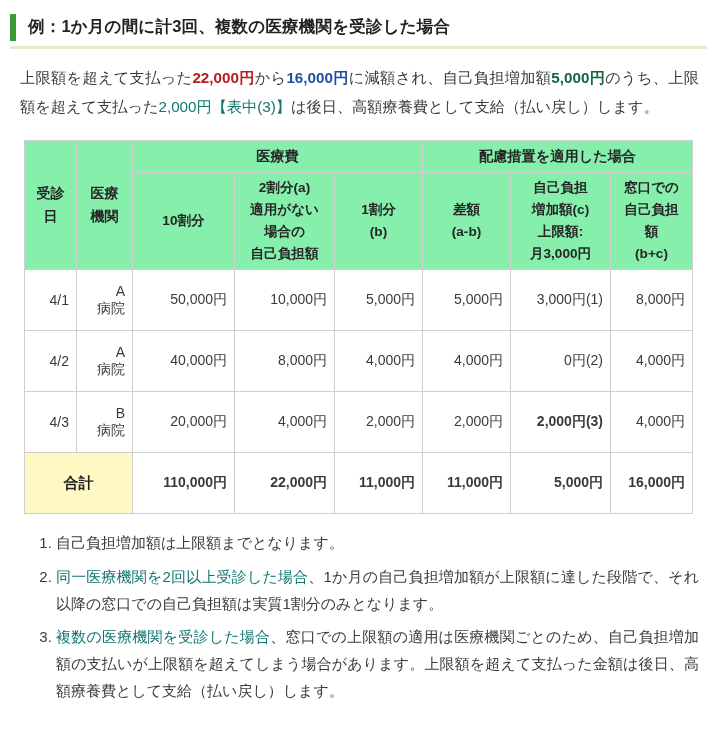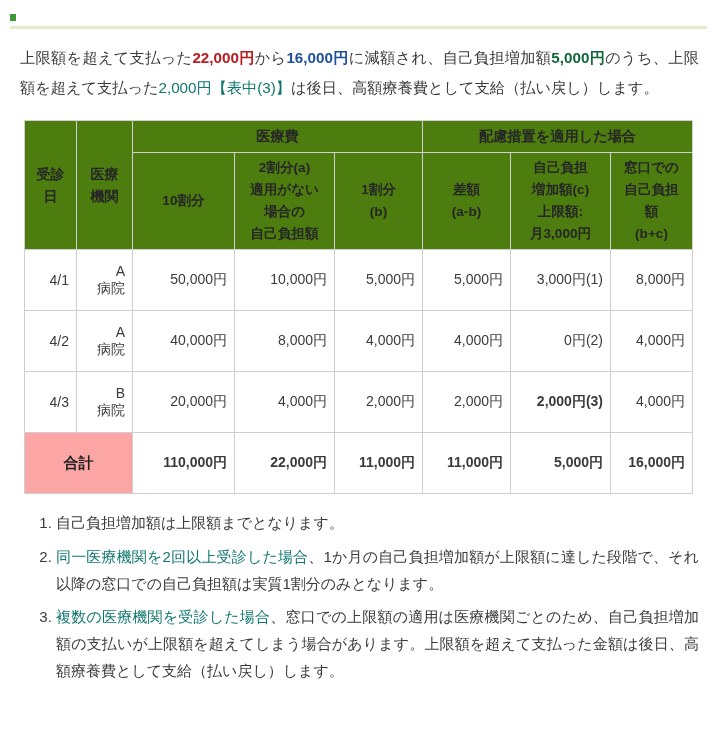--- a/index.html
+++ b/index.html
@@ -65,21 +65,21 @@
     font-size: 13.6px;
     color: #333333;
   }
   table.fee th,
   table.fee td {
     border: 1px solid #cfcfcf;
     padding: 4px 7px;
     vertical-align: middle;
   }
   table.fee thead th {
-    background: #4d7c0f;
+    background: #86efac;
     font-weight: bold;
     text-align: center;
     line-height: 1.62;
     color: #262626;
   }
   th.th-group-med { font-size: 14.2px; }
   th.th-group-care {
     font-size: 14.2px;
     color: #1d4f9e;
   }
@@ -107,21 +107,21 @@
   td.cell-strong { font-weight: bold; color: #222222; }
 
   tr.total td {
     background: #ffffff;
     font-weight: bold;
     height: 34px;
     font-size: 14.6px;
     color: #222222;
   }
   tr.total td.total-label {
-    background: #fca5a5;
+    background: #fef9c3;
     text-align: center;
     font-size: 15px;
     color: #222222;
   }
   td.t-red   { color: #b81b20; }
   td.t-green { color: #11663b; }
   td.t-blue  { color: #1d4f9e; }
 
   
   ol.notes {
@@ -131,20 +131,21 @@
     line-height: 1.78;
     color: #3a3a3a;
   }
   ol.notes li { margin-bottom: 7px; text-align: justify; }
 </style>
 </head>
 <body>
 
 <div class="title-block">
   <span class="title-accent"></span>
+  <div class="title-text">例：1か月の間に計3回、複数の医療機関を受診した場合</div>
 </div>
 
 <p class="intro">
   <span>上限額を超えて支払った</span><span class="c-red">22,000円</span><span>から</span><span class="c-blue">16,000円</span><span>に減額され、自己負担増加額</span><span class="c-green">5,000円</span><span>のうち、上限額を超えて支払った</span><span class="c-bold">2,000円【表中(3)】</span><span>は後日、高額療養費として支給（払い戻し）します。</span>
 </p>
 
 <div class="table-wrap">
   <table class="fee">
     <colgroup>
       <col style="width:52px">

